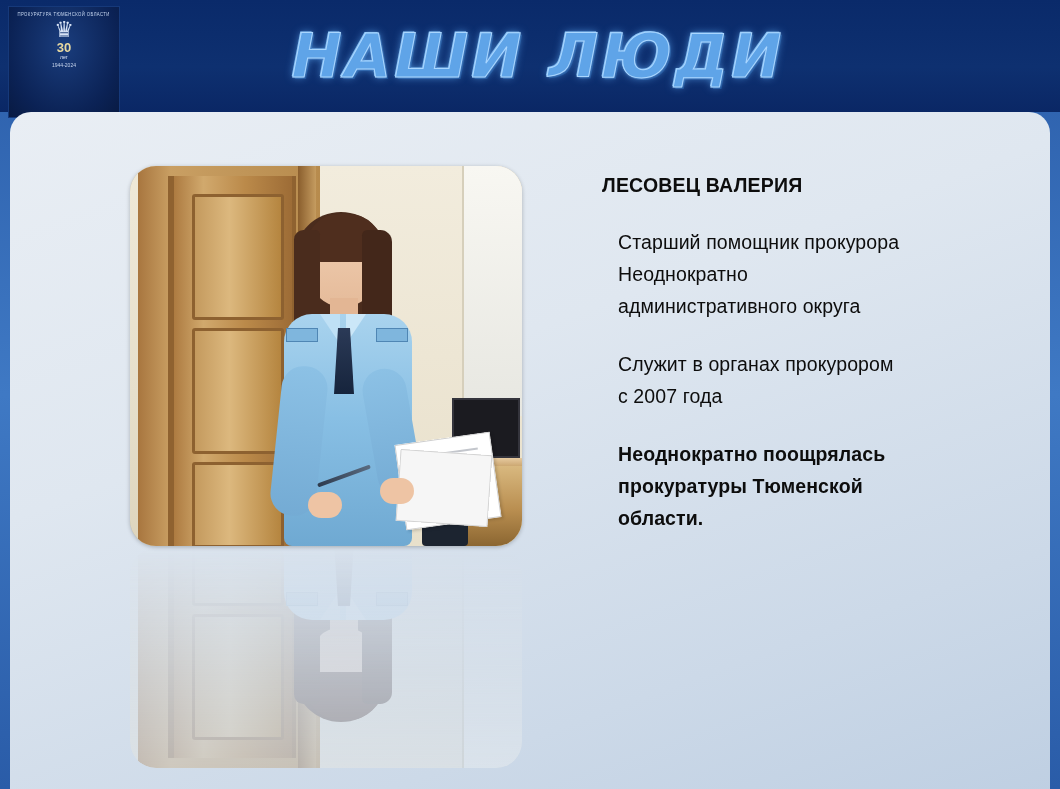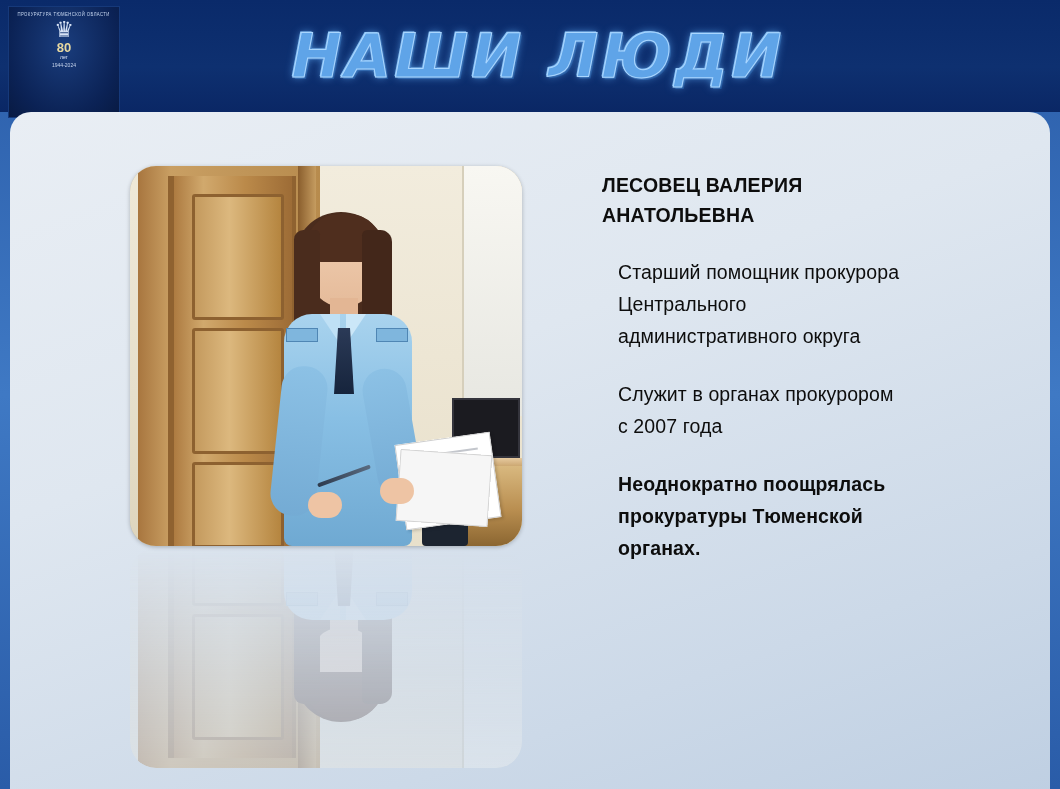--- a/index.html
+++ b/index.html
@@ -364,21 +364,21 @@
 </head>
 <body>
 
 <div class="slide">
   <div class="frame"></div>
 
   <div class="header">
     <div class="emblem">
       <div class="ring-text">ПРОКУРАТУРА ТЮМЕНСКОЙ ОБЛАСТИ</div>
       <div class="eagle">♛</div>
-      <div class="badge80">80</div>
+      <div class="badge80">30</div>
       <div class="badge-sub">лет</div>
       <div class="years">1944-2024</div>
     </div>
     <div class="header-title">НАШИ ЛЮДИ</div>
   </div>
 
   <div class="content">
 
     <div class="photo-wrap">
       <div class="photo">
@@ -464,32 +464,31 @@
             <div class="arm-r"></div>
 
           </div>
         </div>
       </div>
     </div>
 
     <div class="text-col">
       <div class="person-name">
         <div>ЛЕСОВЕЦ ВАЛЕРИЯ</div>
-        <div>АНАТОЛЬЕВНА</div>
       </div>
       <div class="para">
         <div>Старший помощник прокурора</div>
-        <div>Центрального</div>
+        <div>Неоднократно</div>
         <div>административного округа</div>
       </div>
       <div class="para">
         <div>Служит в органах прокурором</div>
         <div>с 2007 года</div>
       </div>
       <div class="para">
         <div>Неоднократно поощрялась</div>
         <div>прокуратуры Тюменской</div>
-        <div>органах.</div>
+        <div>области.</div>
       </div>
     </div>
 
   </div>
 </div>
 
 </body></html>

